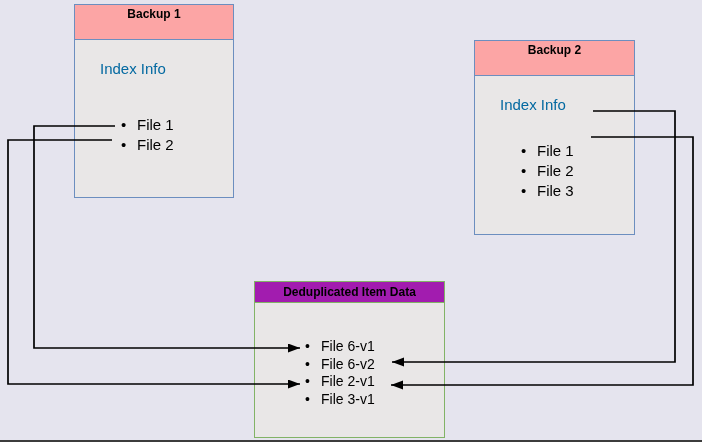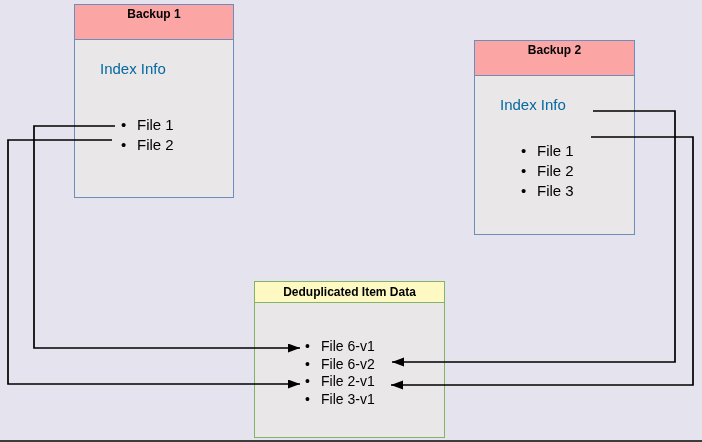--- a/index.html
+++ b/index.html
@@ -32,21 +32,21 @@
   .box-header {
     position: relative;
     width: 100%;
     box-sizing: border-box;
     text-align: center;
     font-weight: bold;
     font-size: 12px;
     color: #000000;
   }
   .box.blue  .box-header { background: #fca5a5; border-bottom: 1.5px solid #6c8ebf; height: 35px; line-height: 18px; }
-  .box.green .box-header { background: #fef9c3; border-bottom: 1.5px solid #82b366; height: 21px; line-height: 20px; }
+  .box.green .box-header { background: #a21caf; border-bottom: 1.5px solid #82b366; height: 21px; line-height: 20px; }
 
   .index-label {
     position: absolute;
     left: 25px;
     top: 55px;
     font-size: 15px;
     line-height: 18px;
     color: #0369a1;
   }
 

